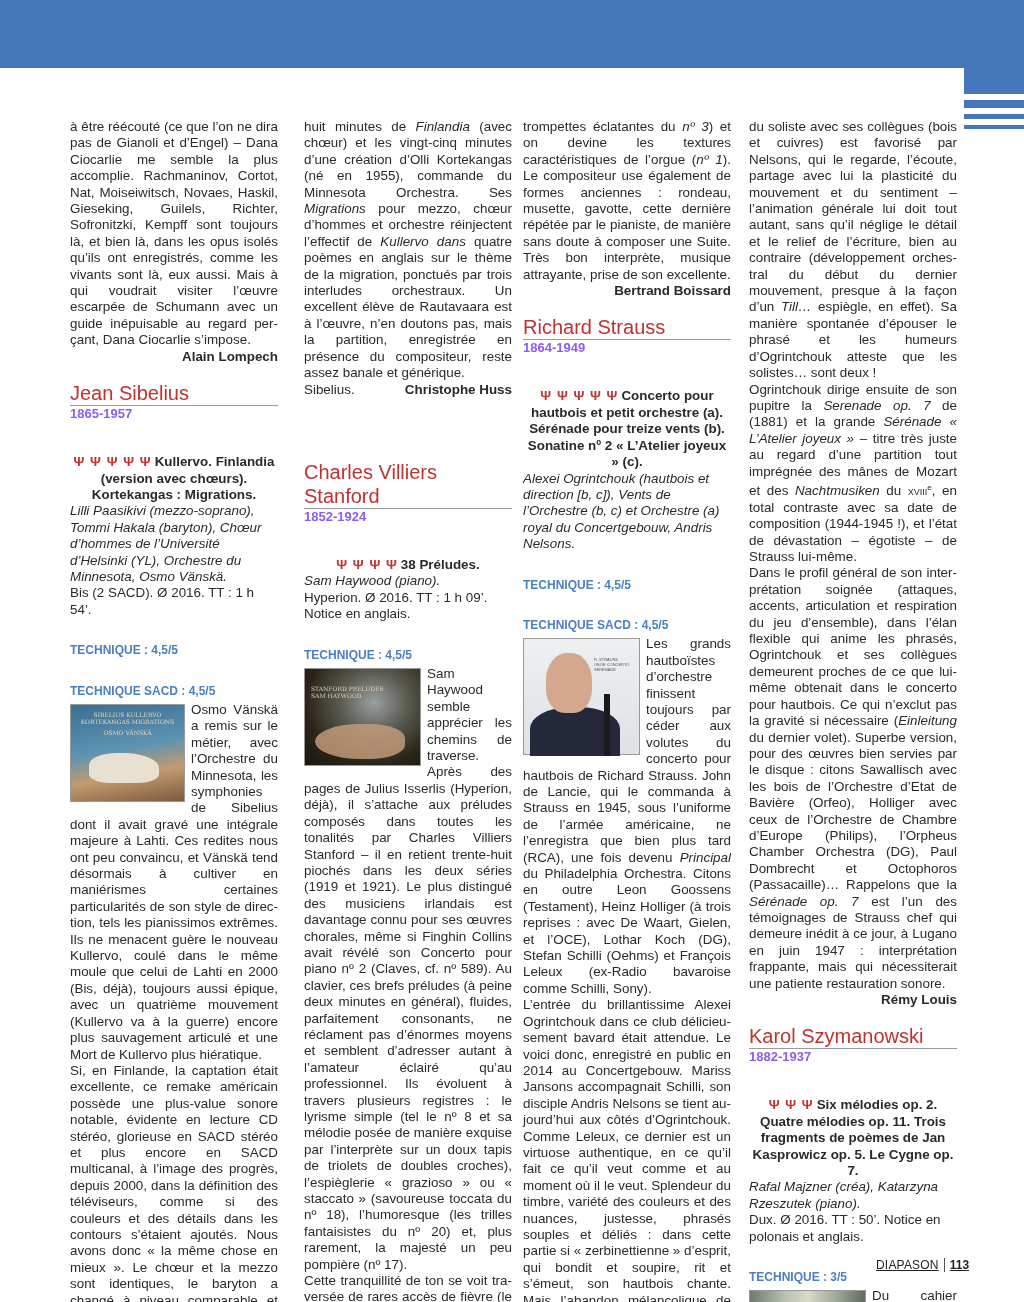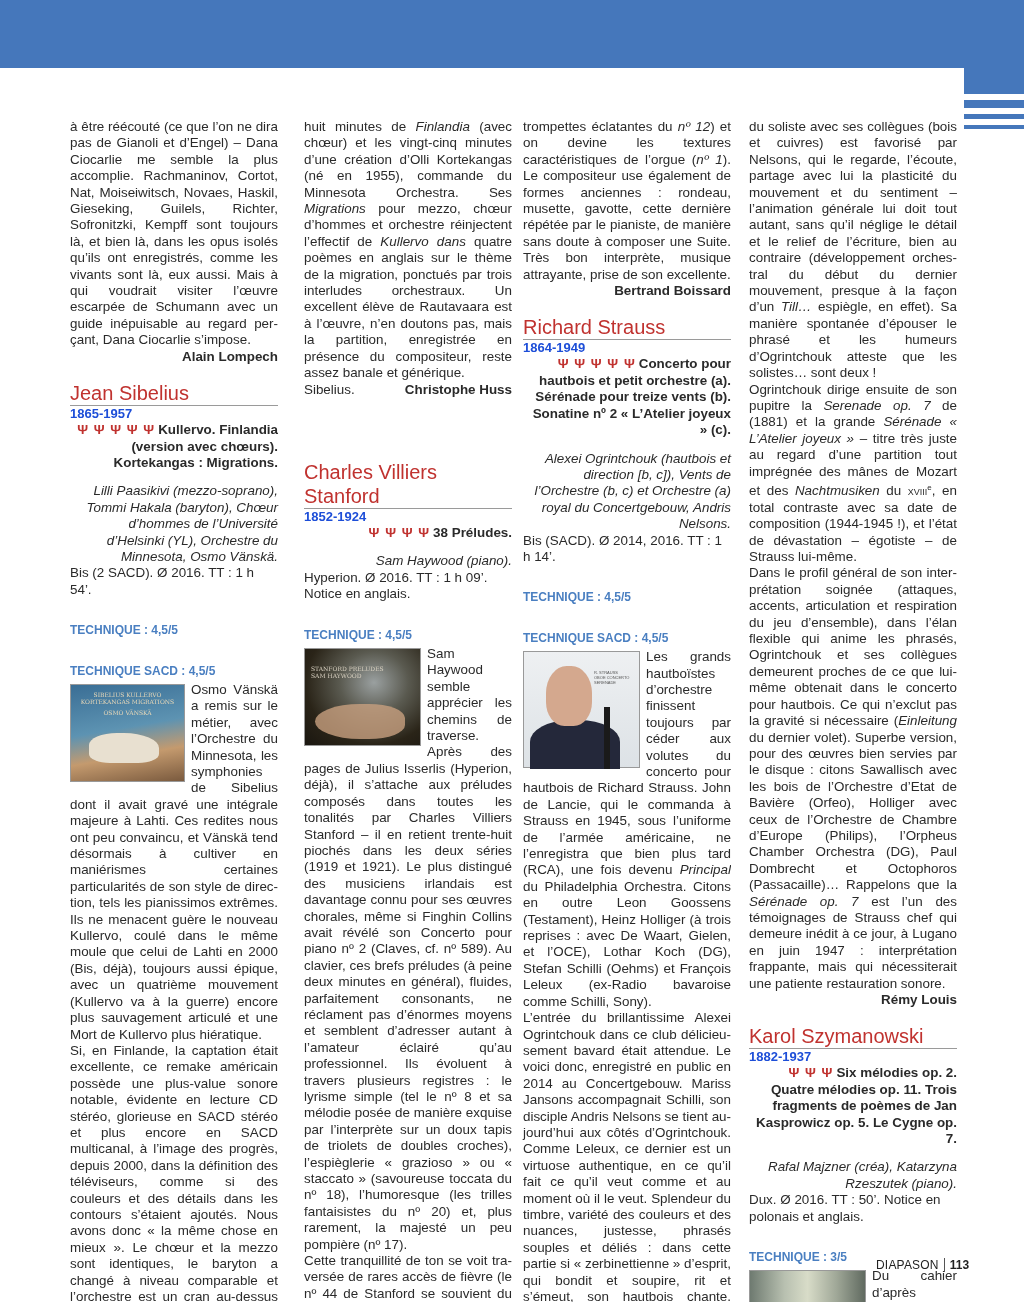--- a/index.html
+++ b/index.html
@@ -11,43 +11,43 @@
   .col { position: absolute; top: 119px; width: 208px; font-size: 13.4px; line-height: 16.4px; text-align: justify; hyphens: manual; }
   .col1 { left: 70px; }
   .col2 { left: 304px; }
   .col3 { left: 523px; }
   .col4 { left: 749px; }
   .col p { margin: 0; }
   .sig { text-align: right; font-weight: bold; }
   .sig-inline { display: flex; justify-content: space-between; }
   .sig-inline b { font-weight: bold; }
   .composer { color: #c0322f; font-size: 20px; line-height: 24px; border-bottom: 1.5px solid #9a9a9a; margin-top: 16px; padding-bottom: 0; text-align: left; }
-  .dates { color: #1d4ed8; font-weight: bold; font-size: 13px; line-height: 16px; text-align: left; }
-  .work { font-weight: bold; text-align: right; line-height: 16.4px; }
+  .dates { color: #8b5cf6; font-weight: bold; font-size: 13px; line-height: 16px; text-align: left; }
+  .work { font-weight: bold; text-align: center; line-height: 16.4px; margin-top: 32px; }
   .forks { color: #c0322f; font-weight: bold; letter-spacing: 1px; margin-right: 3px; }
-  .perf { font-style: italic; text-align: right; margin-top: 12px; }
+  .perf { font-style: italic; text-align: left; }
   .label { text-align: left; }
   .tech { color: #4a7fc1; font-weight: bold; font-size: 12px; line-height: 16.4px; text-align: left; margin-top: 24px; }
   .with-cover { overflow: hidden; margin-top: 3px; }
   .cover { float: left; margin: 2px 6px 2px 0; border: 1px solid #999; }
   .cover-sib { width: 115px; height: 98px; background: linear-gradient(170deg, #3a6e95 0%, #5d93b2 45%, #c49a6e 70%, #7a5a3e 100%); position: relative; }
   .cover-sib .t { position: absolute; left: 6px; top: 6px; right: 6px; color: #e8d8b8; font-size: 6px; line-height: 7px; text-align: center; font-family: "DejaVu Serif", serif; }
   .cover-sib .horse { position: absolute; left: 18px; top: 48px; width: 70px; height: 30px; border-radius: 40% 50% 30% 30%; background: #e8e0d0; }
   .cover-stan { width: 117px; height: 98px; background: radial-gradient(ellipse at 60% 35%, #9aa0a0 0%, #5a5a50 35%, #2a2418 70%, #1a1610 100%); position: relative; }
   .cover-stan .t { position: absolute; left: 6px; top: 16px; color: #d8d0c0; font-size: 6px; line-height: 7px; font-family: "DejaVu Serif", serif; }
   .cover-stan .fig { position: absolute; left: 10px; top: 55px; width: 90px; height: 35px; background: #c8a080; border-radius: 50% 40% 40% 50%; opacity: .8; }
   .cover-str { width: 117px; height: 117px; background: linear-gradient(180deg, #eef0f2 0%, #dde2e6 100%); position: relative; }
   .cover-str .face { position: absolute; left: 22px; top: 14px; width: 46px; height: 60px; border-radius: 45% 45% 40% 40%; background: #d4a88e; }
   .cover-str .body { position: absolute; left: 6px; top: 68px; width: 90px; height: 49px; border-radius: 45% 45% 0 0; background: #24283a; }
   .cover-str .oboe { position: absolute; left: 80px; top: 55px; width: 6px; height: 62px; background: #1a1a1a; }
   .cover-str .t { position: absolute; left: 70px; top: 18px; width: 42px; font-size: 4px; line-height: 5px; color: #555; }
   .cover-szy { width: 117px; height: 101px; background: linear-gradient(90deg, #6e7a70 0%, #b8c0b0 30%, #d8dcc8 50%, #a0a898 75%, #606a60 100%); position: relative; }
   .cover-szy .band { position: absolute; left: 10px; right: 10px; top: 64px; height: 26px; background: rgba(255,255,255,.75); border: 1px solid #888; }
   .cover-szy .band span { display: block; text-align: center; font-size: 7px; letter-spacing: 2px; color: #446; font-weight: bold; }
-  .footer { position: absolute; left: 876px; top: 1258px; font-size: 12px; line-height: 14px; color: #222; display: flex; align-items: center; }
+  .footer { position: absolute; left: 876px; top: 1258px; font-size: 12px; line-height: 14px; color: #222; display: flex; align-items: center; text-decoration: underline; }
   .footer .mag { font-style: normal; letter-spacing: 0.2px; }
   .footer .sep { width: 1px; height: 14px; background: #555; margin: 0 5px; }
   .footer .page { font-weight: bold; }
   i { font-style: italic; }
 </style>
 </head>
 <body>
 
 <div class="topbar"></div>
 <div class="edge-bars">
@@ -110,29 +110,28 @@
 <div class="col col2" style="height:335px;overflow:hidden;">
   <p>huit minutes de <i>Finlandia</i> (avec chœur) et les vingt-cinq minutes d’une créa­tion d’Olli Kortekangas (né en 1955), commande du Minnesota Orchestra. Ses <i>Migrations</i> pour mezzo, chœur d’hommes et orchestre réinjectent l’effectif de <i>Kullervo dans</i> quatre poèmes en anglais sur le thème de la migration, ponctués par trois inter­ludes orchestraux. Un excellent élève de Rautavaara est à l’œuvre, n’en dou­tons pas, mais la partition, enregis­trée en présence du compositeur, reste assez banale et générique.</p>
   <p class="sig-inline">
       <span>Sibelius.</span>
       <b>Christophe Huss</b>
     </p>
 
 </div>
 
 <div class="col col3">
-  <p>trompettes éclatantes du <i>nº 12</i>) et on devine les textures caractéristiques de l’orgue (<i>nº 1</i>). Le compositeur use également de formes anciennes : rondeau, musette, gavotte, cette der­nière répétée par le pianiste, de ma­nière sans doute à composer une Suite. Très bon interprète, musique attrayante, prise de son excellente.</p>
+  <p>trompettes éclatantes du <i>nº 3</i>) et on devine les textures caractéristiques de l’orgue (<i>nº 1</i>). Le compositeur use également de formes anciennes : rondeau, musette, gavotte, cette der­nière répétée par le pianiste, de ma­nière sans doute à composer une Suite. Très bon interprète, musique attrayante, prise de son excellente.</p>
   <p class="sig">Bertrand Boissard</p>
 
   <div>
     <div class="composer">Richard Strauss</div>
     <div class="dates">1864-1949</div>
     <div class="work"><span class="forks">Ψ Ψ Ψ Ψ Ψ</span><span>Concerto pour hautbois et petit orchestre (a). Sérénade pour treize vents (b). Sonatine nº 2 « L’Atelier joyeux » (c).</span></div>
     <div class="perf">Alexei Ogrintchouk (hautbois et direction [b, c]), Vents de l’Orchestre (b, c) et Orchestre (a) royal du Concertgebouw, Andris Nelsons.</div>
-    <div class="label">Bis (SACD). Ø 2014, 2016. TT : 1 h 14’.</div>
     <div class="tech">TECHNIQUE : 4,5/5</div>
     <div class="tech">TECHNIQUE SACD : 4,5/5</div>
     <div class="with-cover">
       <div class="cover cover-str">
         <div class="body"></div>
           <div class="face"></div>
           <div class="oboe"></div>
         <div class="t">R. STRAUSS<br>OBOE CONCERTO<br>SERENADE</div>
       </div>
       <p>Les grands haut­boïstes d’or­chestre finissent toujours par cé­der aux volutes du concerto pour hautbois de Richard Strauss. John de Lancie, qui le commanda à Strauss en 1945, sous l’uniforme de l’armée améri­caine, ne l’enregistra que bien plus tard (RCA), une fois devenu <i>Principal</i> du Philadelphia Orchestra. Citons en outre Leon Goossens (Testament), Heinz Holliger (à trois reprises : avec De Waart, Gielen, et l’OCE), Lothar Koch (DG), Stefan Schilli (Oehms) et François Leleux (ex-Radio bavaroise comme Schilli, Sony).</p>

